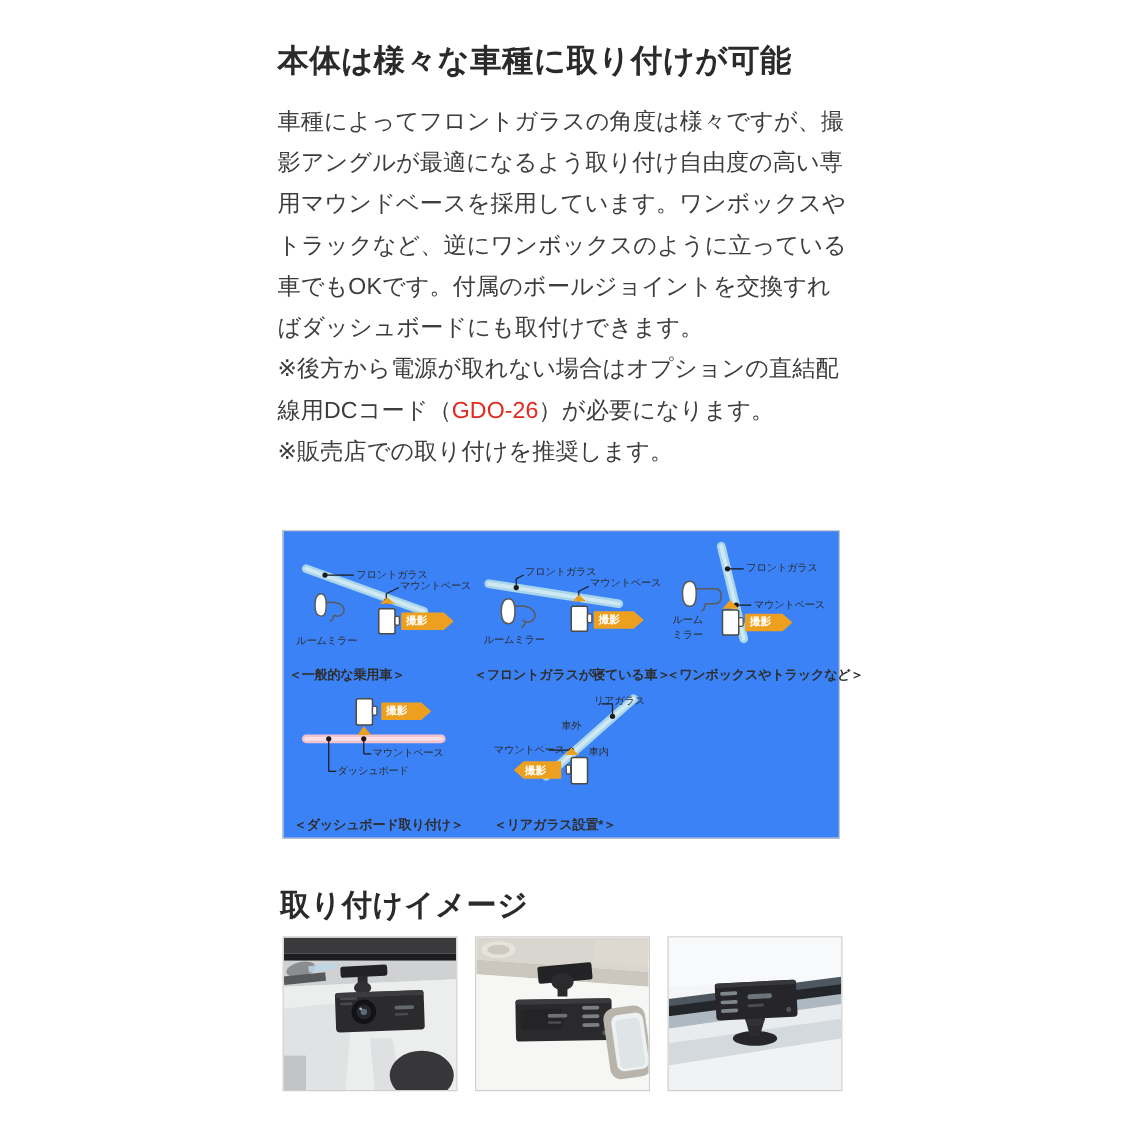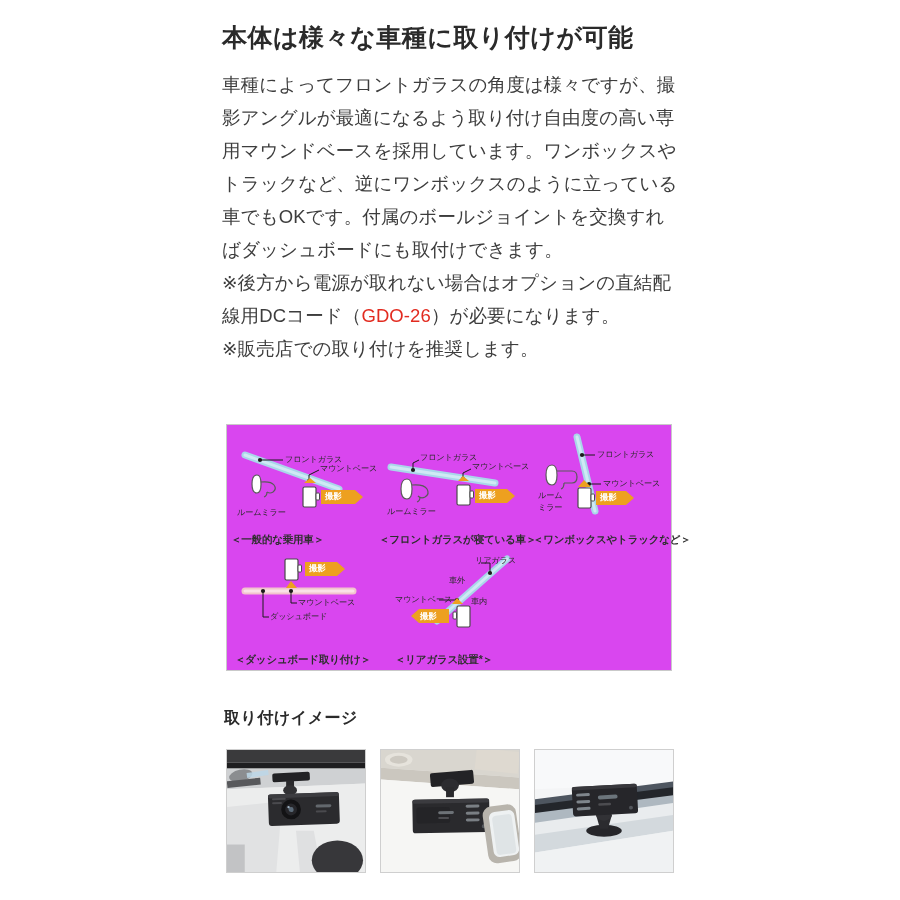--- a/index.html
+++ b/index.html
@@ -30,21 +30,21 @@
     width: 460px;
   }
 
   .section-heading {
     font-family: Liberation Serif, serif;
     font-weight: bold;
     font-size: 25px;
     line-height: 1.25;
     color: #2a2a2a;
     letter-spacing: 0.5px;
-    margin: 0 0 16px 0;
+    margin: 12px 0 16px 0;
     white-space: nowrap;
   }
 
   .body-para {
     font-size: 18.5px;
     line-height: 1.78;
     color: #3d3d3d;
     letter-spacing: 0.1px;
     margin: 0;
   }
@@ -62,21 +62,21 @@
   }
 
   
   .diagram-panel {
     position: absolute;
     left: 226px;
     top: 424px;
     width: 446px;
     height: 247px;
     border: 1px solid #c9c9c9;
-    background: #d946ef;
+    background: #3b82f6;
     box-sizing: border-box;
   }
 
   .diagram-row {
     position: absolute;
     left: 0;
     width: 100%;
   }
   .row-top { top: 6px; height: 118px; }
   .row-bottom { top: 126px; height: 118px; }
@@ -124,21 +124,21 @@
     letter-spacing: -0.2px;
   }
 
   
   .install-heading {
     position: absolute;
     left: 224px;
     top: 708px;
     font-family: "Liberation Serif", "DejaVu Serif", serif;
     font-weight: bold;
-    font-size: 16px;
+    font-size: 24px;
     color: #2a2a2a;
     letter-spacing: 0.5px;
     white-space: nowrap;
   }
 
   .photo-row {
     position: absolute;
     left: 226px;
     top: 749px;
     width: 448px;

